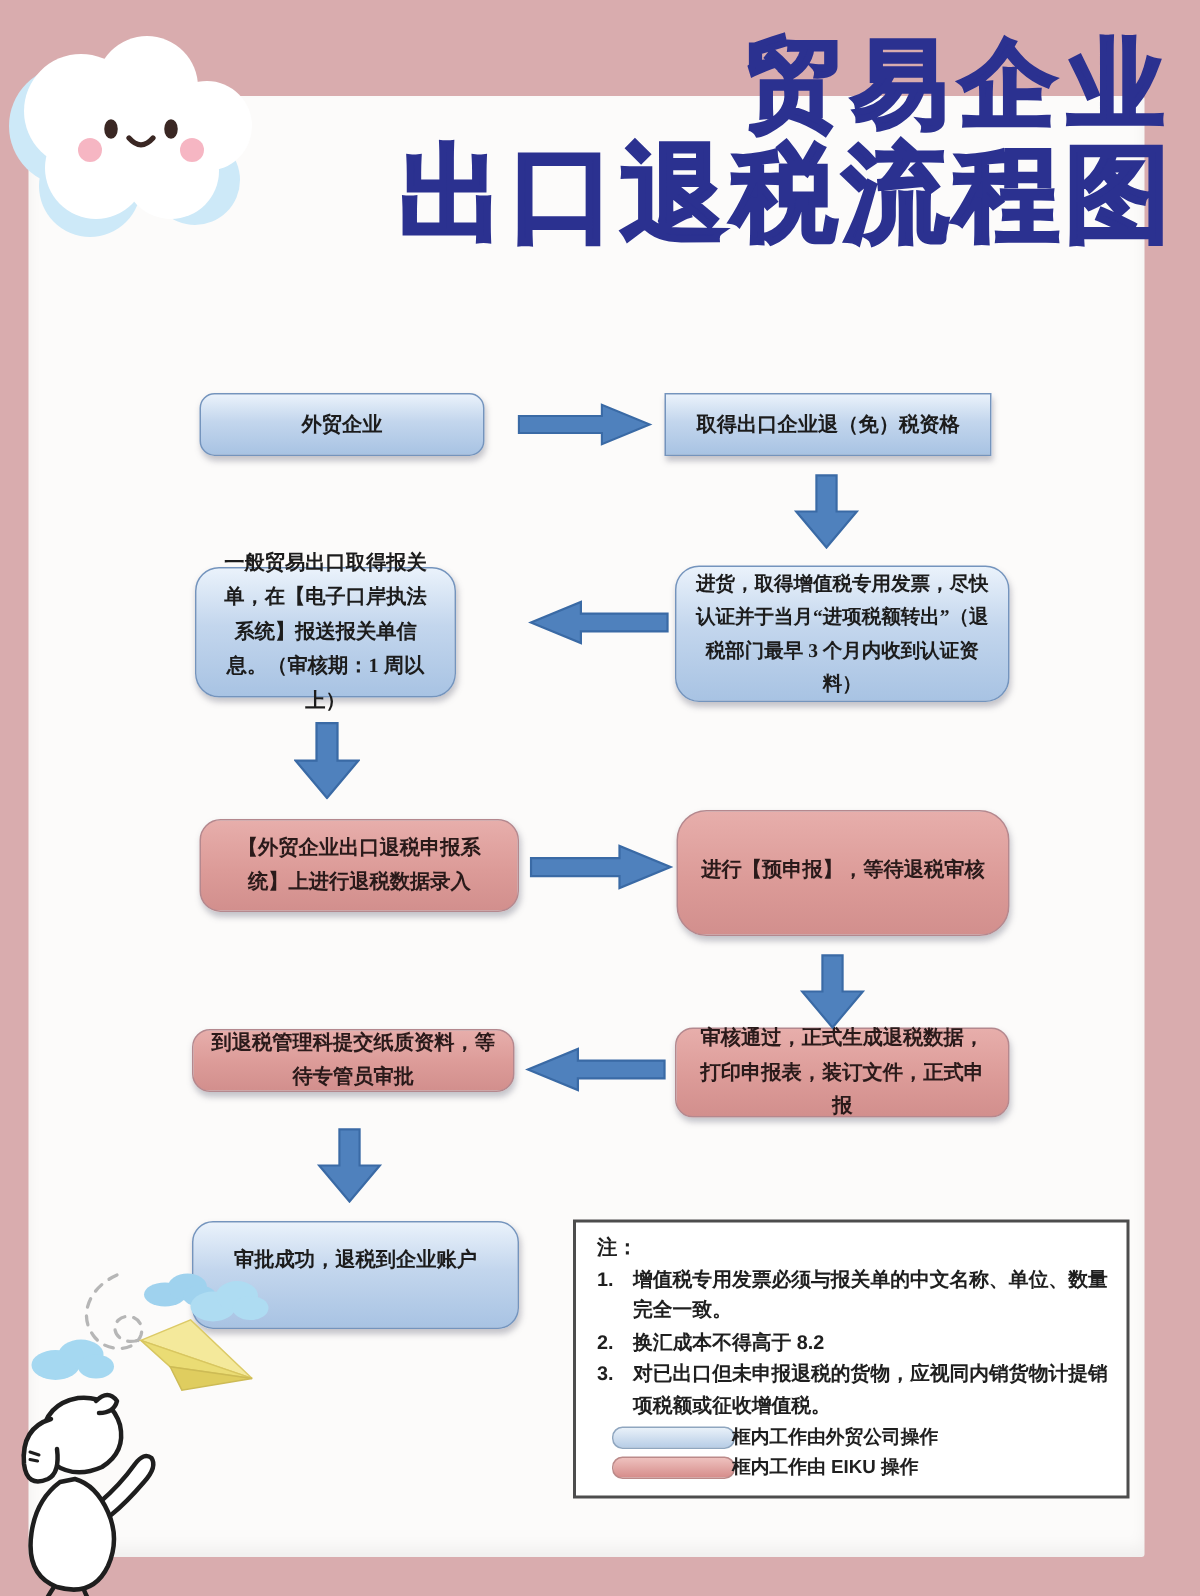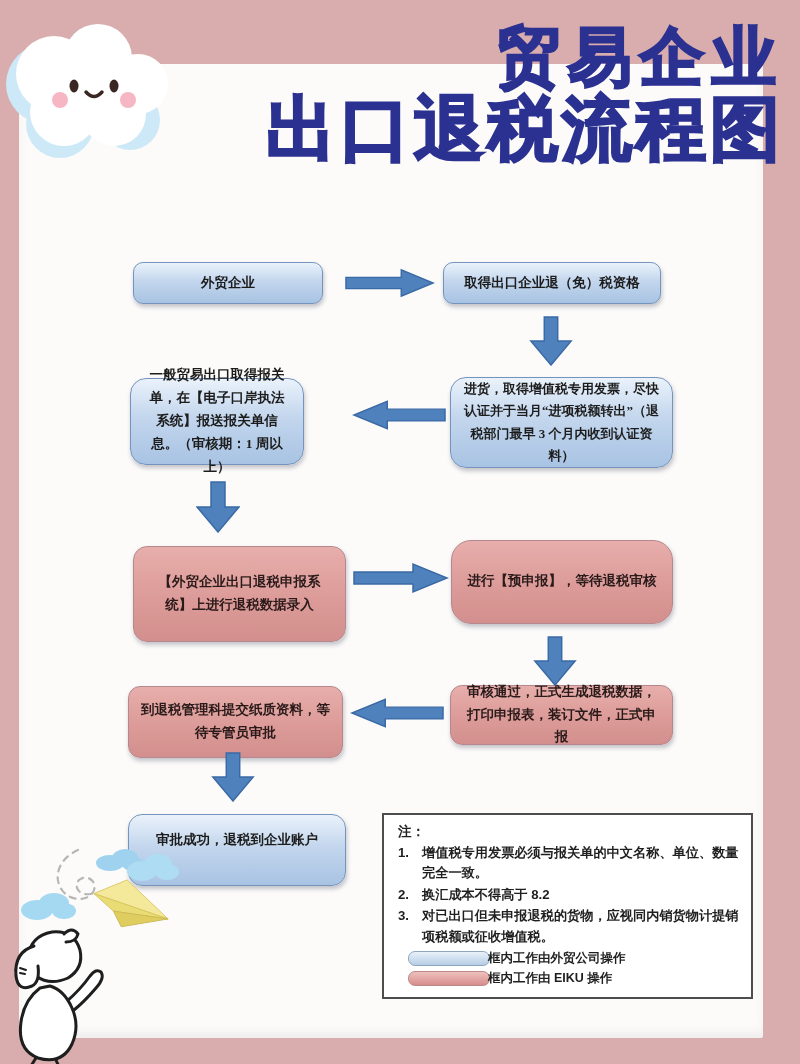--- a/index.html
+++ b/index.html
@@ -85,36 +85,36 @@
     <ellipse cx="112" cy="74" rx="4.5" ry="6.5" fill="#3a2723"></ellipse>
     <circle cx="58" cy="88" r="8" fill="#f5a9b8" opacity="0.85"></circle>
     <circle cx="126" cy="88" r="8" fill="#f5a9b8" opacity="0.85"></circle>
     <path d="M84,80 Q92,89 100,80" stroke="#3a2723" stroke-width="3.5" fill="none" stroke-linecap="round"></path>
   </svg>
 </div>
 
 <div class="fbox blue" style="left:133px;top:262px;width:190px;height:42px;border-radius:10px;">
   <span>外贸企业</span>
 </div>
-<div class="fbox blue" style="left:443px;top:262px;width:218px;height:42px;border-radius:10px;font-family:Liberation Serif, serif;">
+<div class="fbox blue" style="left:443px;top:262px;width:218px;height:42px;border-radius:0;font-family:Liberation Serif, serif;">
   <span>取得出口企业退（免）税资格</span>
 </div>
 <div class="fbox blue" style="left:130px;top:378px;width:174px;height:87px;border-radius:16px;">
   <span>一般贸易出口取得报关单，在【电子口岸执法系统】报送报关单信息。（审核期：1 周以上）</span>
 </div>
 <div class="fbox blue" style="left:450px;top:377px;width:223px;height:91px;border-radius:16px;font-size:13px;">
   <span>进货，取得增值税专用发票，尽快认证并于当月“进项税额转出”（退税部门最早 3 个月内收到认证资料）</span>
 </div>
-<div class="fbox pink" style="left:133px;top:546px;width:213px;height:96px;border-radius:14px;">
+<div class="fbox pink" style="left:133px;top:546px;width:213px;height:62px;border-radius:14px;">
   <span>【外贸企业出口退税申报系统】上进行退税数据录入</span>
 </div>
 <div class="fbox pink" style="left:451px;top:540px;width:222px;height:84px;border-radius:20px;font-family:Liberation Mono, monospace;">
   <span>进行【预申报】，等待退税审核</span>
 </div>
-<div class="fbox pink" style="left:128px;top:686px;width:215px;height:72px;border-radius:12px;">
+<div class="fbox pink" style="left:128px;top:686px;width:215px;height:42px;border-radius:12px;">
   <span>到退税管理科提交纸质资料，等待专管员审批</span>
 </div>
 <div class="fbox pink" style="left:450px;top:685px;width:223px;height:60px;border-radius:12px;justify-content:flex-end;">
   <span>审核通过，正式生成退税数据，打印申报表，装订文件，正式申报</span>
 </div>
 <div class="fbox blue" style="left:128px;top:814px;width:218px;height:72px;border-radius:14px;align-items:flex-start;padding-top:14px;">
   <span>审批成功，退税到企业账户</span>
 </div>
 
 <div class="arrow" style="left:343px;top:268px;width:94px;height:30px;">

